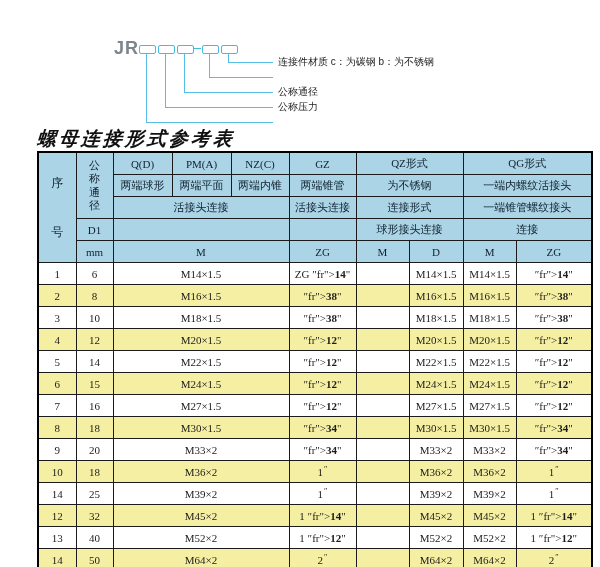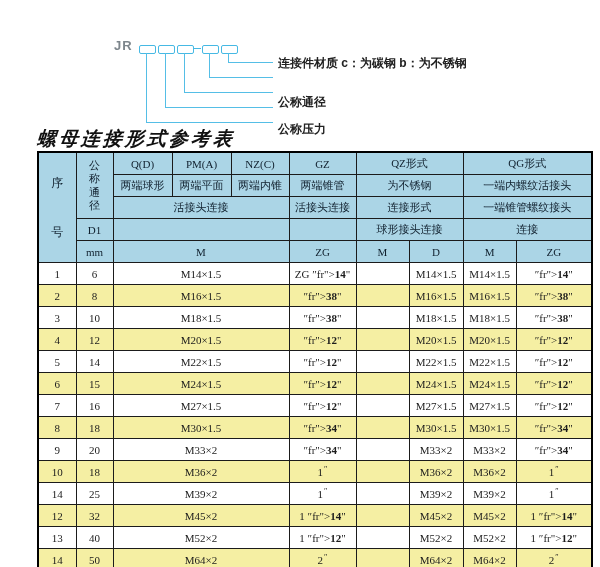--- a/index.html
+++ b/index.html
@@ -4,25 +4,25 @@
 <style>
   html,body { margin:0; padding:0; background:#fff; }
   .page {
     position:relative; width:600px; height:567px; background:#ffffff;
     font-family:"Liberation Sans", sans-serif; overflow:hidden;
   }
 
   
   .diag-title { position:absolute; left:113px; top:21px; font-size:13px; font-weight:bold; color:#1a1a1a; letter-spacing:1px; }
   .diag-title .star { color:#2fb0e0; margin-right:3px; font-size:12px; }
-  .code-prefix { position:absolute; left:114px; top:38px; font-size:13px; font-weight:bold; color:#7d868c; letter-spacing:1px; }
+  .code-prefix { position:absolute; left:114px; top:38px; font-size:18px; font-weight:bold; color:#7d868c; letter-spacing:1px; }
   .code-box { position:absolute; top:45px; width:15px; height:7px; border:1.4px solid #46b9e4; border-radius:2px; background:#fff; }
   .code-dash { position:absolute; top:48px; width:7px; height:0; border-top:1.4px solid #46b9e4; }
   .conn { position:absolute; border-left:1.3px solid #55bee6; border-bottom:1.3px solid #55bee6; }
-  .diag-label { position:absolute; left:278px; height:14px; font-size:12px; font-weight:bold; color:#222; white-space:nowrap; }
+  .diag-label { position:absolute; left:278px; height:14px; font-size:10px; font-weight:normal; color:#222; white-space:nowrap; }
 
   
   .table-title {
     position:absolute; left:37px; top:126px; font-size:19px; font-weight:bold; font-style:italic;
     font-family:"Liberation Serif","DejaVu Serif",serif; color:#111; letter-spacing:3px; transform:skewX(-4deg);
   }
 
   
   .ref-table {
     position:absolute; left:37px; top:151px; width:554px;
@@ -54,22 +54,22 @@
   <div class="code-box" style="left:202px;"></div>
   <div class="code-box" style="left:221px;"></div>
 
   <div class="conn" style="left:228px; top:53px; width:44px;  height:9px;"></div>
   <div class="conn" style="left:209px; top:53px; width:63px;  height:24px;"></div>
   <div class="conn" style="left:184px; top:53px; width:88px;  height:39px;"></div>
   <div class="conn" style="left:165px; top:53px; width:107px; height:54px;"></div>
   <div class="conn" style="left:146px; top:53px; width:126px; height:69px;"></div>
 
   <div class="diag-label" style="top:55px;">连接件材质  c：为碳钢  b：为不锈钢</div>
-  <div class="diag-label" style="top:94px;">公称通径</div>
-  <div class="diag-label" style="top:100px;margin-top:21px;">公称压力</div>
+  <div class="diag-label" style="top:85px;">公称通径</div>
+  <div class="diag-label" style="top:100px;">公称压力</div>
 
   <div class="table-title">螺母连接形式参考表</div>
 
   <table class="ref-table">
     <colgroup>
       <col style="width:38px">
         <col style="width:37px">
       <col style="width:59px">
         <col style="width:59px">
         <col style="width:58px">

